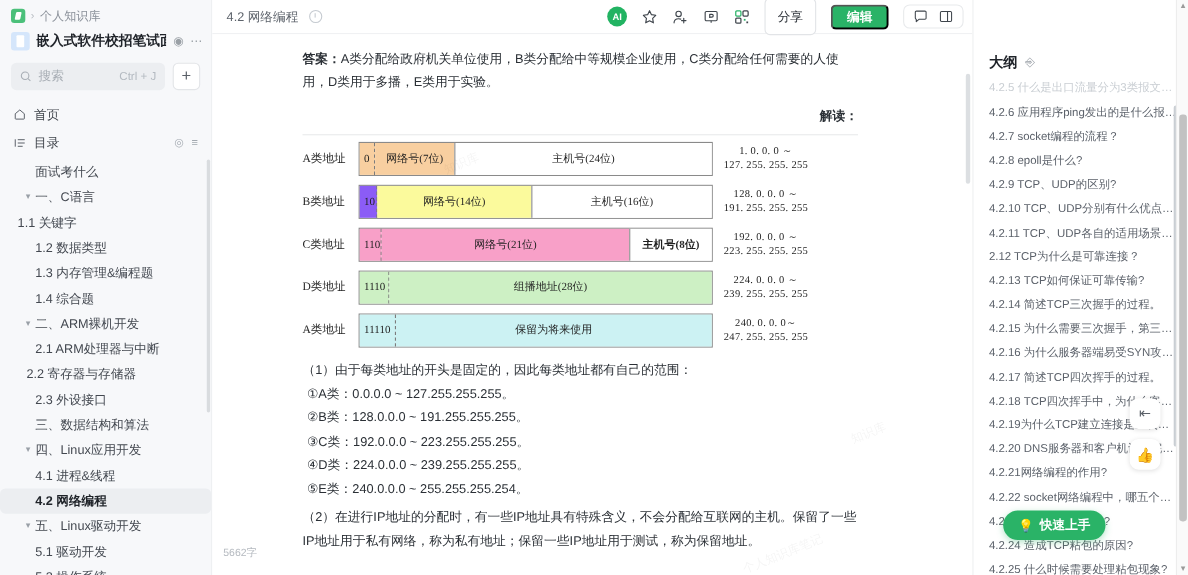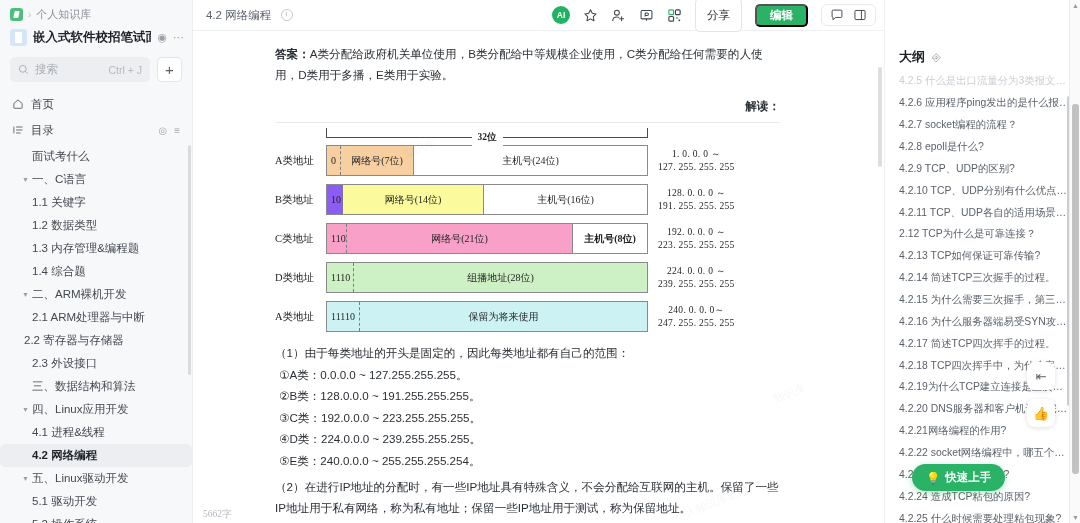--- a/index.html
+++ b/index.html
@@ -200,23 +200,23 @@
   .cls-range {
     margin-left: 10px; font-size: 9.5px; line-height: 1.35;
     color: #1f1f1f; text-align: center;
     font-family: "Liberation Serif", serif; letter-spacing: .3px;
   }
   .wm {
     position: absolute; color: rgba(0,0,0,.045); font-size: 11px;
     transform: rotate(-22deg); pointer-events: none; user-select: none;
   }
   .doc-footer {
-    position: absolute; left: 0; bottom: 0; height: 17px;
+    position: absolute; left: 0; bottom: 12px; height: 17px;
     padding-left: 10px; font-size: 9.5px; color: #b4b9bf;
-    display: flex; align-items: center; font-family: Liberation Serif, serif;
+    display: flex; align-items: center;
   }
   .doc-scrollbar {
     position: absolute; right: 2px; top: 36px;
     width: 4px; height: 100px; border-radius: 2px; background: #dcdfe2;
   }
 
   
   .outline {
     width: 196px; flex: 0 0 196px; height: 523px;
     border-left: 1px solid #eef0f1;
@@ -327,21 +327,21 @@
     </div>
 
     <div class="sb-tree" id="sb-tree">
         <div class="tree-row lvl2" style="padding-left: 32px;">
           <span>面试考什么</span>
         </div>
         <div class="tree-row lvl1">
           <span class="caret">▼</span>
           <span>一、C语言</span>
         </div>
-        <div class="tree-row lvl2" style="padding-left: 32px;">
+        <div class="tree-row lvl2" style="padding-left: 16px;">
           <span>1.1 关键字</span>
         </div>
         <div class="tree-row lvl2" style="padding-left: 32px;">
           <span>1.2 数据类型</span>
         </div>
         <div class="tree-row lvl2" style="padding-left: 32px;">
           <span>1.3 内存管理&amp;编程题</span>
         </div>
         <div class="tree-row lvl2" style="padding-left: 32px;">
           <span>1.4 综合题</span>
@@ -448,27 +448,20 @@
       <div class="wm" style="left:580px;top:355px;">知识库</div>
       <div class="wm" style="left:480px;top:465px;">个人知识库笔记</div>
 
       <div class="doc-body">
         <p class="p-ans">
           <b>答案：</b><span>A类分配给政府机关单位使用，B类分配给中等规模企业使用，C类分配给任何需要的人使用，D类用于多播，E类用于实验。</span>
         </p>
         <p class="p-read">解读：</p>
 
         <div class="diagram">
-          <div class="bits-row">
-            <div class="bits-arrow">
-              <span class="cap l"></span>
-                <span class="cap r"></span>
-              <span class="lbl">32位</span>
-            </div>
-          </div>
           <div id="diagram-rows">
               <div class="cls-row">
                 <div class="cls-name">A类地址</div>
                 <div class="cls-bar">
                   <div class="seg pfx" style="width: 14px; flex: 0 0 14px; background: rgb(248, 207, 160);">0</div>
                   <div class="seg" style="width: 72px; flex: 0 0 72px; background: rgb(248, 207, 160);">网络号(7位)</div>
                   <div class="seg host" style="flex: 1 1 auto;">主机号(24位)</div>
                 </div>
                 <div class="cls-range">
                   <div>1. 0. 0. 0 ～</div>

